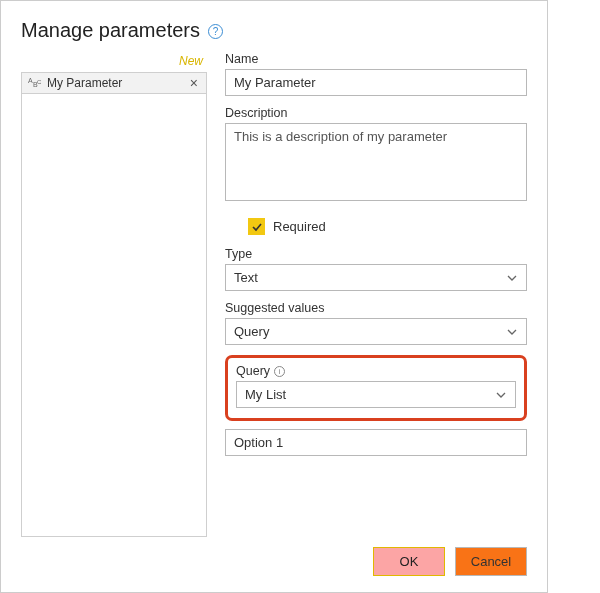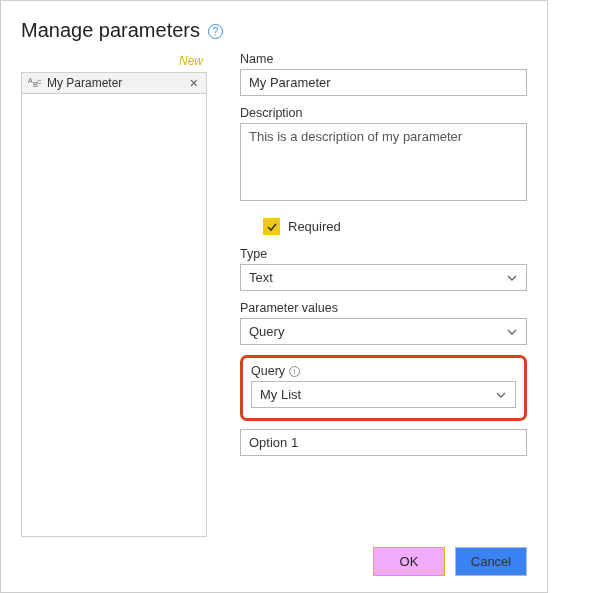--- a/index.html
+++ b/index.html
@@ -37,21 +37,21 @@
     color: #3b8dd4;
     font-size: 10px;
     display: inline-flex;
     align-items: center;
     justify-content: center;
     margin-top: 2px;
   }
   .body {
     flex: 1;
     display: flex;
-    gap: 33px;
+    gap: 18px;
     min-height: 0;
   }
   .left-col {
     width: 186px;
     display: flex;
     flex-direction: column;
   }
   .new-link {
     color: #d8b500;
     font-style: italic;
@@ -158,25 +158,25 @@
     justify-content: flex-end;
     gap: 10px;
     margin-top: 10px;
   }
   .btn {
     min-width: 72px;
     padding: 6px 12px;
     font-size: 13px;
     text-align: center;
     border: 1px solid #b8b8b8;
-    background: #3b82f6;
+    background: #f97316;
     color: #333;
   }
   .btn-primary {
-    background: #f0abfc;
+    background: #fca5a5;
     border-color: #e0b800;
     color: #222;
   }
 </style>
 </head>
 <body>
 
 <div class="window">
 
   <div class="title-row">
@@ -228,21 +228,21 @@
         <div class="field-label">Type</div>
         <div class="select">
           <span>Text</span>
           <svg class="chevron" viewBox="0 0 12 12">
             <path d="M2 4 L6 8 L10 4" stroke="#666" stroke-width="1.3" fill="none"></path>
           </svg>
         </div>
       </div>
 
       <div class="field">
-        <div class="field-label">Parameter values</div>
+        <div class="field-label">Suggested values</div>
         <div class="select">
           <span>Query</span>
           <svg class="chevron" viewBox="0 0 12 12">
             <path d="M2 4 L6 8 L10 4" stroke="#666" stroke-width="1.3" fill="none"></path>
           </svg>
         </div>
       </div>
 
       <div class="highlight-box">
         <div class="field">

